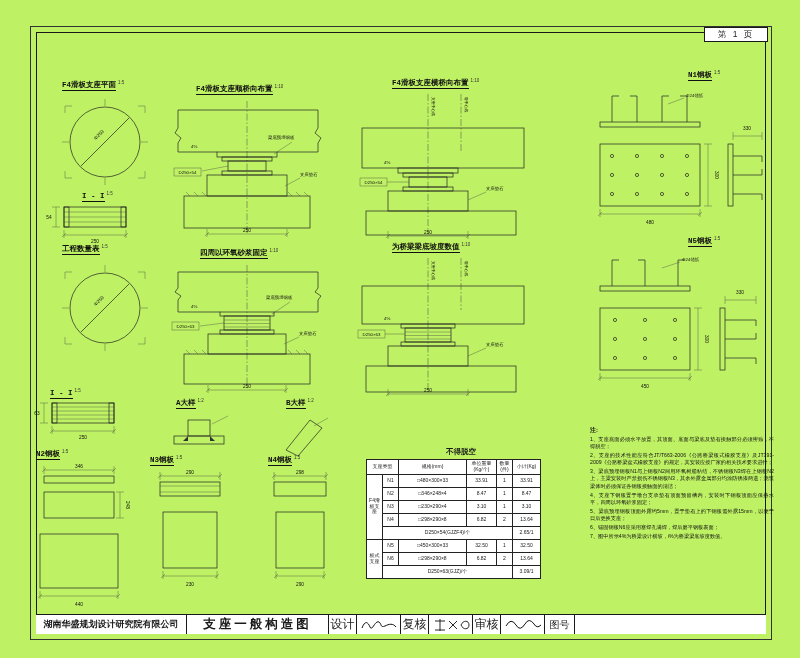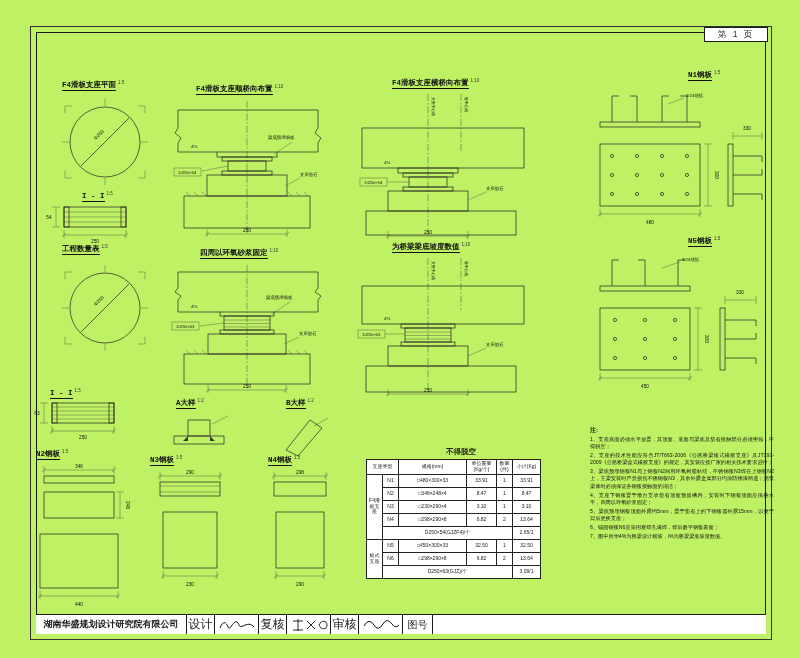--- a/index.html
+++ b/index.html
@@ -416,20 +416,21 @@
     <p>2、支座的技术性能应符合JT/T663-2006《公路桥梁板式橡胶支座》及JT391-2009《公路桥梁盆式橡胶支座》的规定，其安装应按厂家的相关技术要求进行；</p>
     <p>3、梁底预埋钢板N1与上钢板N2间用环氧树脂粘结，不锈钢板N3焊在上钢板N2上，主梁安装时严禁损伤不锈钢板N3，其余外露金属部分均涂防锈漆两道；浇筑梁体时必须保证各钢板接触面的清洁；</p>
     <p>4、支座下钢板置于墩台支承垫石顶面预留槽内，安装时下钢板顶面应保持水平，四周以环氧砂浆固定；</p>
     <p>5、梁底预埋钢板顶面外露约5mm，置于垫石上的下钢板需外露15mm，以便于日后更换支座；</p>
     <p>6、锚固钢板N6应采用塞焊孔满焊，焊后磨平钢板表面；</p>
     <p>7、图中所示4%为桥梁设计横坡，i%为桥梁梁底坡度数值。</p>
   </div>
 
   <div class="tb">
     <div class="c company">湖南华盛规划设计研究院有限公司</div>
+    <div class="c dname">支座一般构造图</div>
     <div class="c lbl">设计</div>
     <div class="c sig">
       <svg width="40" height="16" viewBox="0 0 40 16">
         <path d="M3 11 c3 -8 6 -6 8 -1 c2 5 5 -7 9 -5 c3 2 1 6 6 4 c4 -2 8 -3 11 1" stroke="#111" stroke-width="1" fill="none"></path>
       </svg>
     </div>
     <div class="c lbl">复核</div>
     <div class="c sig">
       <svg width="40" height="16" viewBox="0 0 40 16">
         <path d="M4 4 h10 M9 2 v12 M4 13 h10 M18 4 l8 8 M26 4 l-8 8 M30 8 c2 -5 8 -5 8 0 c0 5 -6 5 -8 0" stroke="#111" stroke-width="0.9" fill="none"></path>

